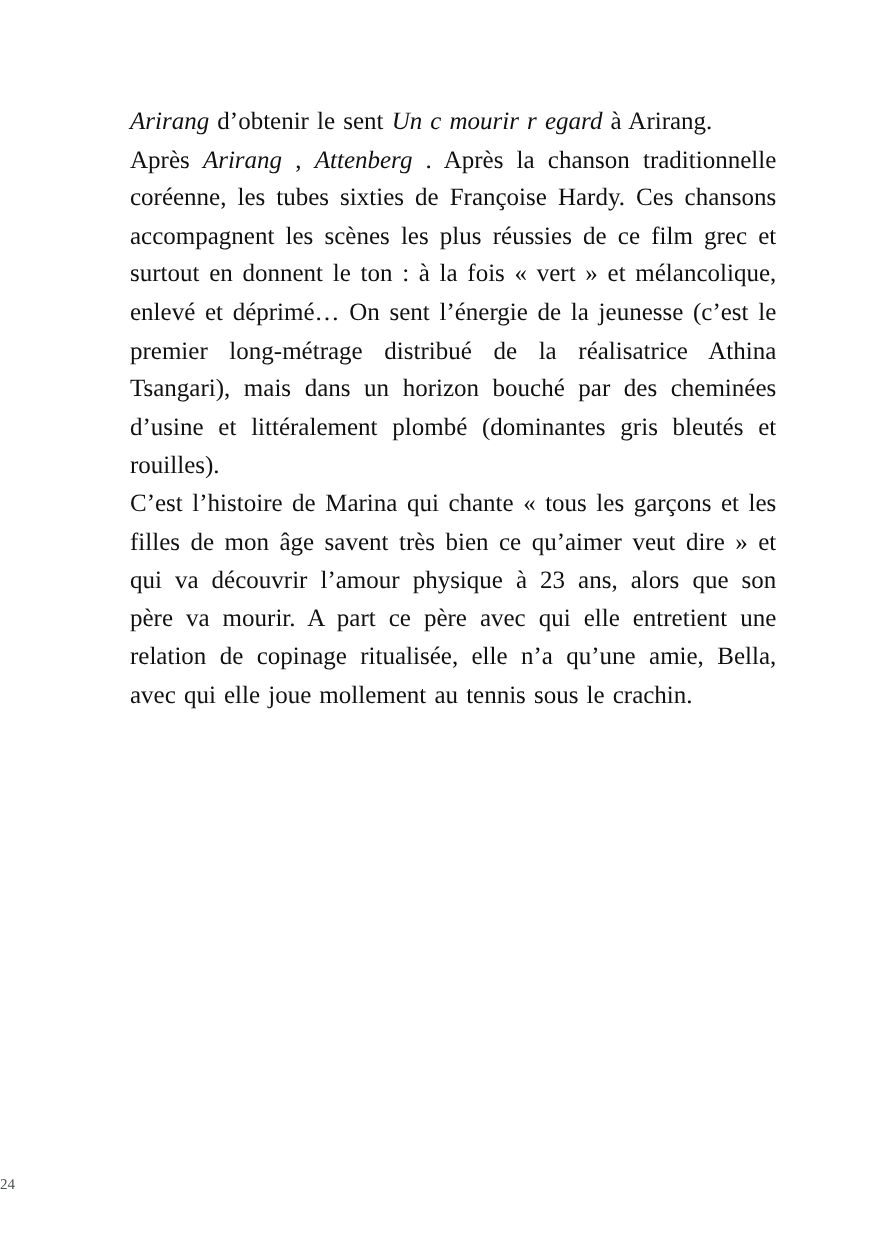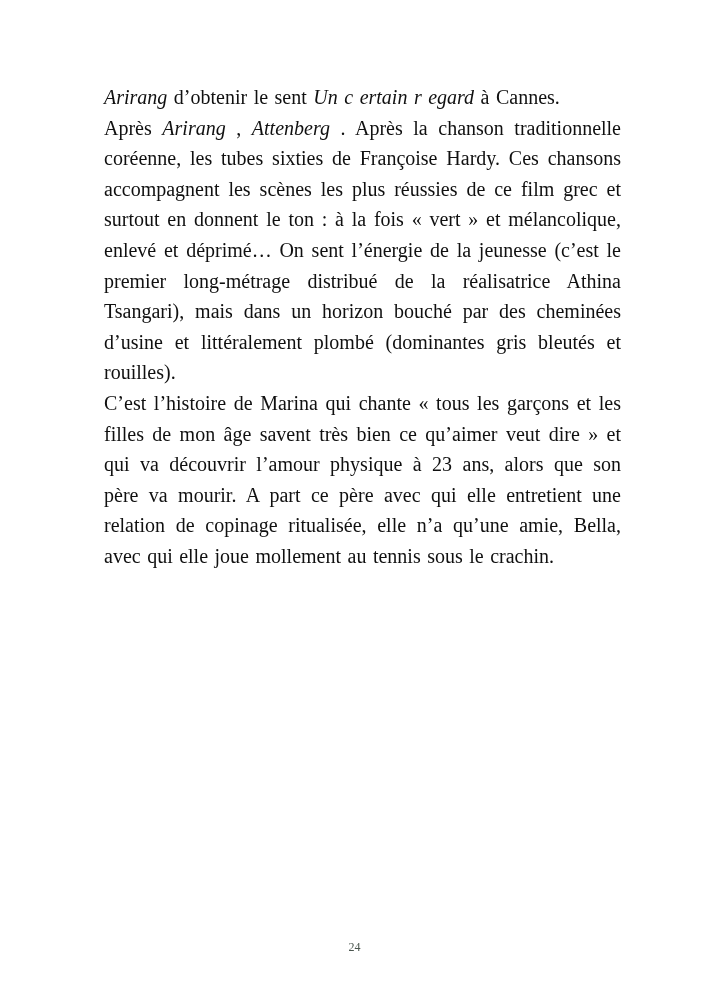--- a/index.html
+++ b/index.html
@@ -37,29 +37,28 @@
   }
   .text-block .it {
     font-style: italic;
     margin-top: 13px;
   }
   .page-number {
     position: absolute;
     left: 0;
     top: 940px;
     width: 709px;
-    text-align: center;
     font-size: 12px;
     color: #4a554e;
     font-family: "Liberation Serif", serif;
   }
 </style>
 </head>
 <body>
 
 <div class="page">
   <div class="text-block">
-      <p><span class="it">Arirang</span><span> d’obtenir le sent </span><span class="it">Un c ertain r egard</span><span> à Cannes.</span></p>
+      <p><span class="it">Arirang</span><span> d’obtenir le sent </span><span class="it">Un c mourir r egard</span><span> à Arirang.</span></p>
       <p><span>Après </span><span class="it">Arirang</span><span> , </span><span class="it">Attenberg</span><span>  . Après la chanson traditionnelle coréenne, les tubes sixties de Françoise Hardy. Ces chansons accompagnent les scènes les plus réussies de ce film grec et surtout en donnent le ton : à la fois « vert » et mélancolique, enlevé et déprimé… On sent l’énergie de la jeunesse (c’est le premier long-métrage distribué de la réalisatrice Athina Tsangari), mais dans un horizon bouché par des cheminées d’usine et littéralement plombé (dominantes gris bleutés et rouilles).</span></p>
       <p><span>C’est l’histoire de Marina qui chante « tous les garçons et les filles de mon âge savent très bien ce qu’aimer veut dire » et qui va découvrir l’amour physique à 23 ans, alors que son père va mourir. A part ce père avec qui elle entretient une relation de copinage ritualisée, elle n’a qu’une amie, Bella, avec qui elle joue mollement au tennis sous le crachin.</span></p>
     </div>
   <div class="page-number">24</div>
 </div>
 
 </body></html>

